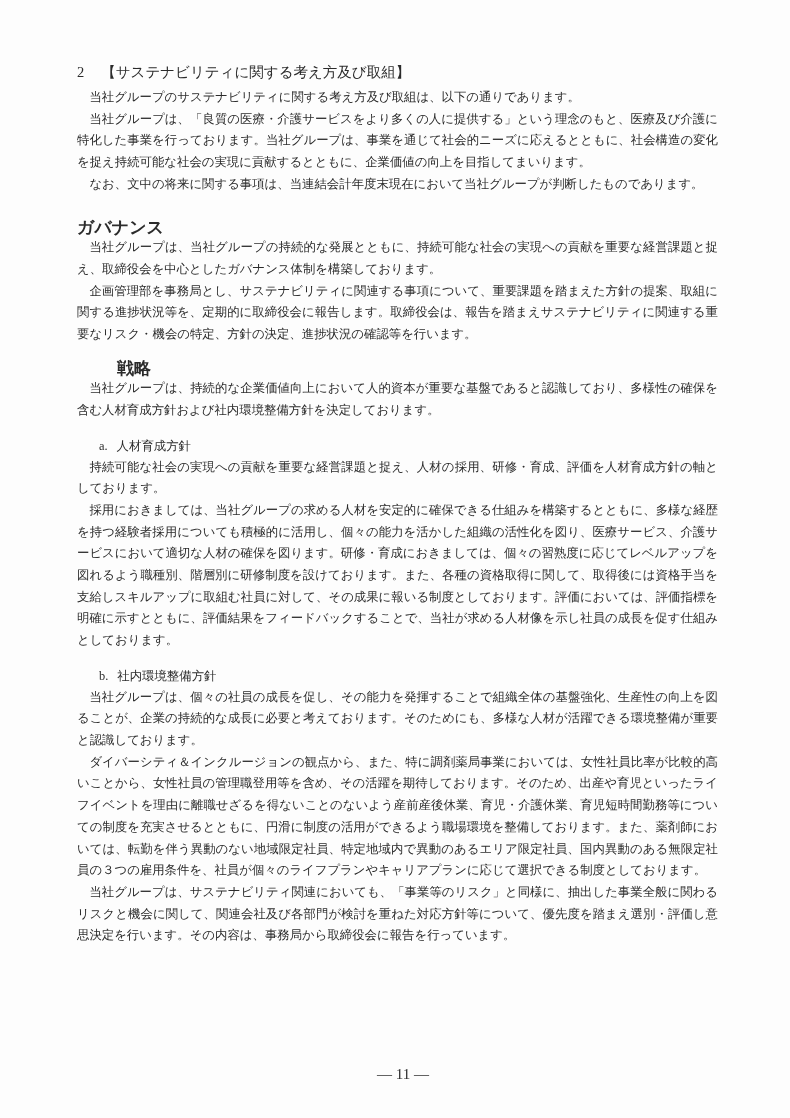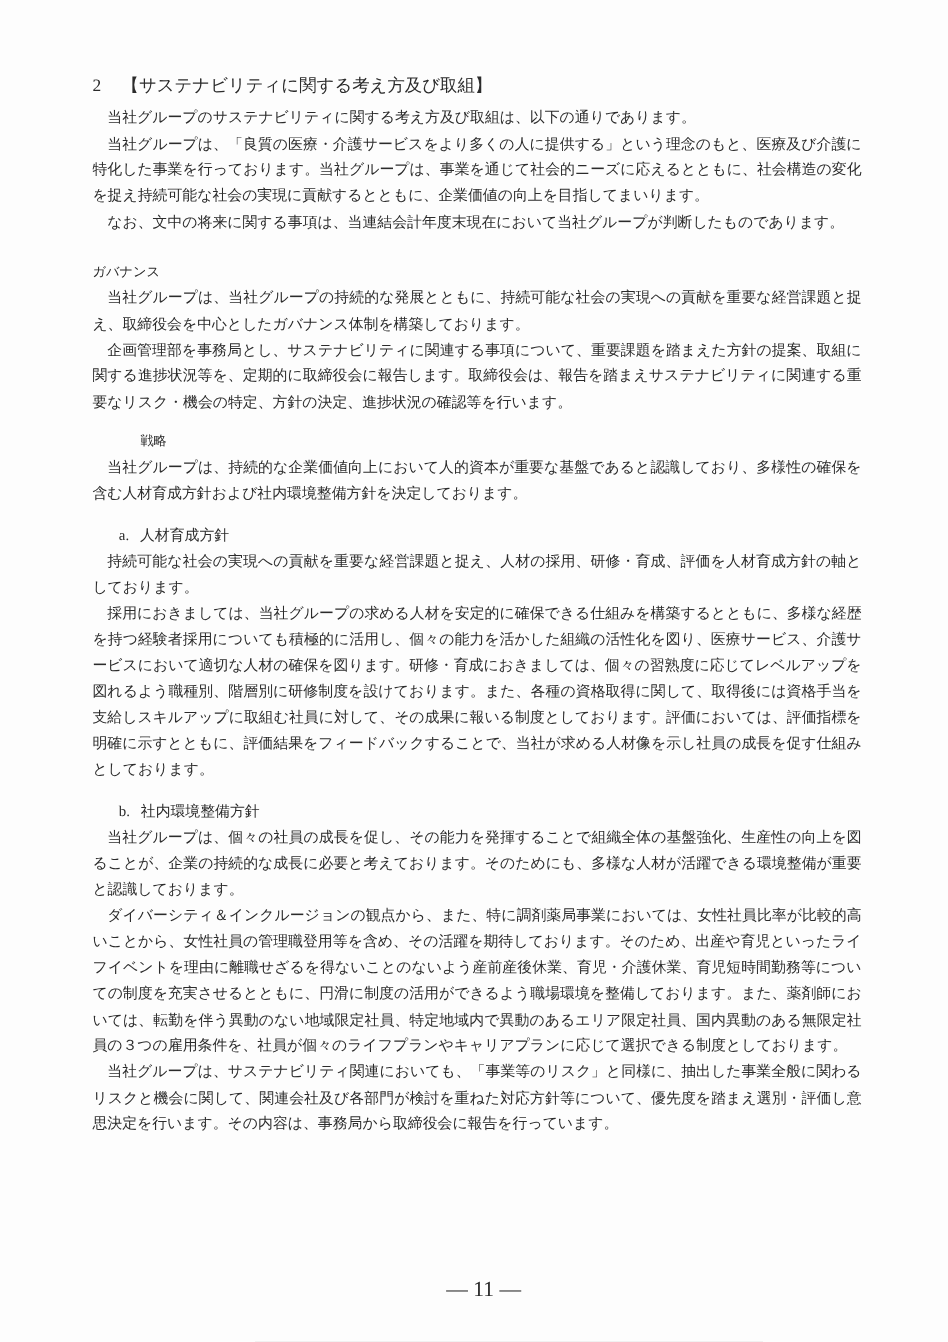--- a/index.html
+++ b/index.html
@@ -29,48 +29,49 @@
   }
   .section-title-line .sec-num {
     margin-right: 17px;
   }
   .para {
     margin: 0;
     font-size: 12.4px;
     line-height: 21.7px;
     text-align: justify;
     text-indent: 1em;
+    font-family: Liberation Mono, monospace;
   }
   .subsection-heading {
     margin: 13px 0 0 0;
     padding-left: 22px;
     font-size: 12.4px;
     line-height: 21.7px;
     font-weight: normal;
     display: flex;
     align-items: baseline;
   }
   .subsection-heading .sub-label {
     margin-right: 9px;
   }
   .block-heading {
     margin: 0;
-    font-size: 11px;
+    font-size: 17px;
     line-height: 21.7px;
-    font-weight: normal;
+    font-weight: bold;
   }
   .gap-large { margin-top: 20px; }
   .gap-medium { margin-top: 11px; margin-left: 40px; }
   .page-footer {
     position: absolute;
     left: 16px;
     right: 0;
     bottom: 36px;
     text-align: center;
-    font-size: 18px;
+    font-size: 15px;
     line-height: 16px;
     color: #2b2b2b;
   }
 </style>
 </head>
 <body>
 
 <div class="page">
 
   <div class="section-title-line">

